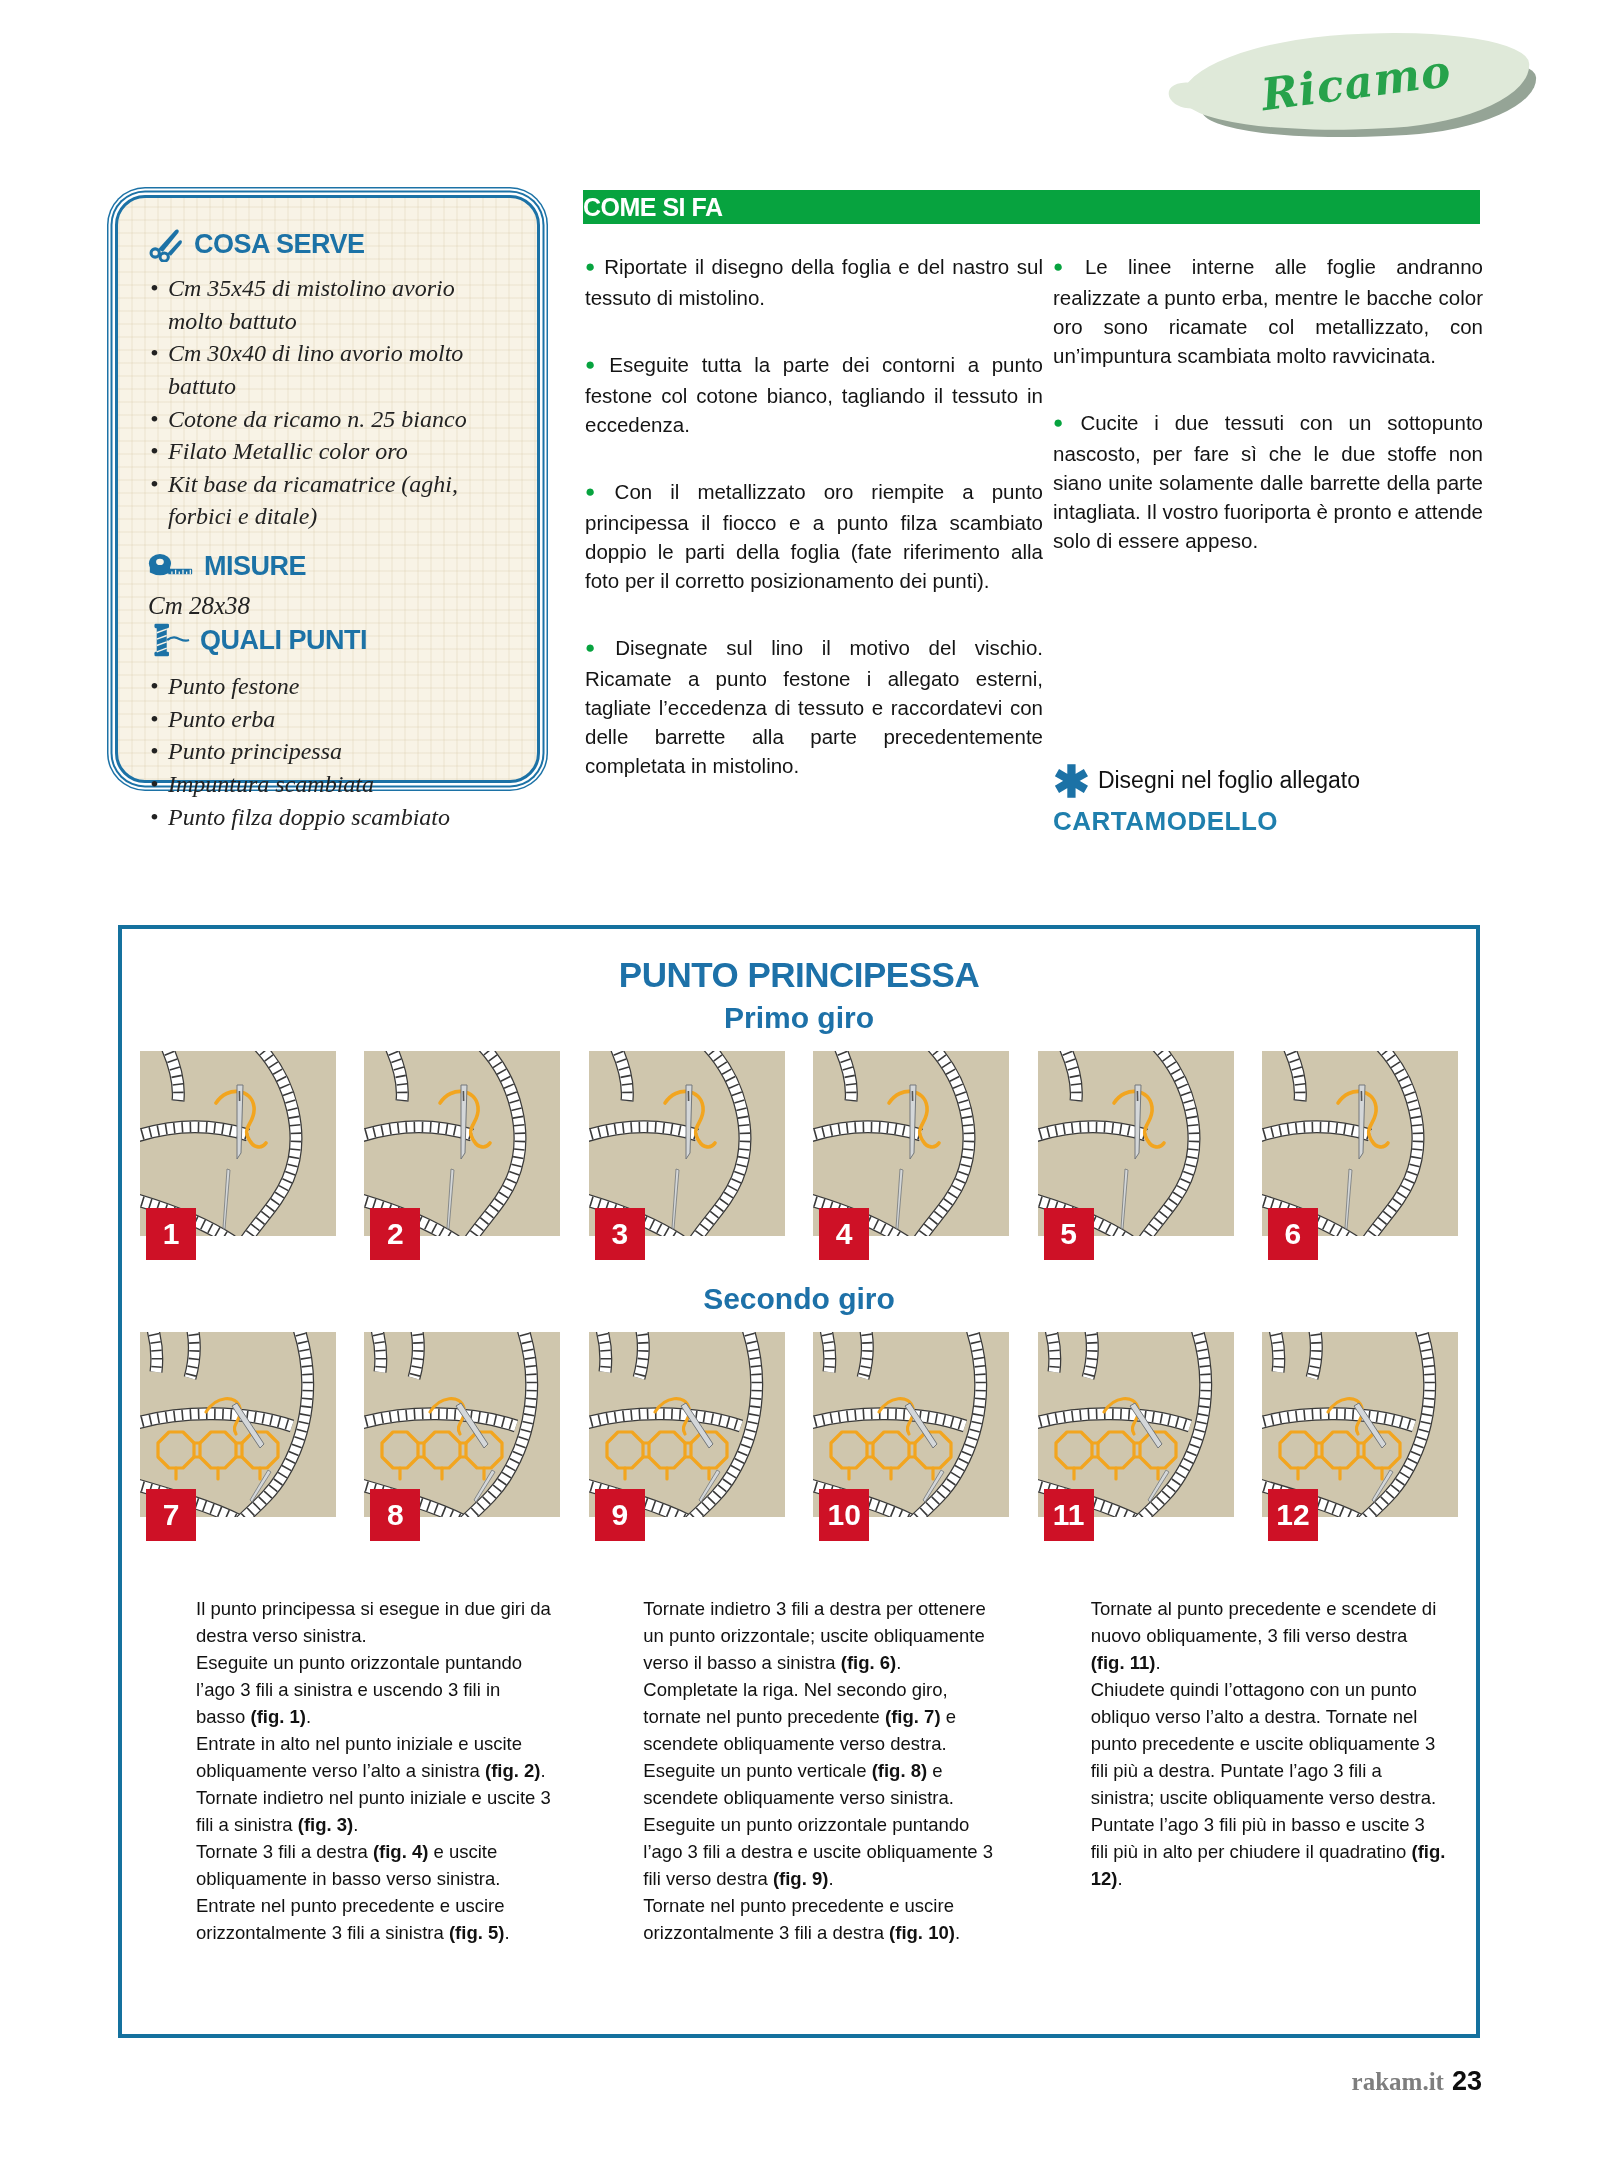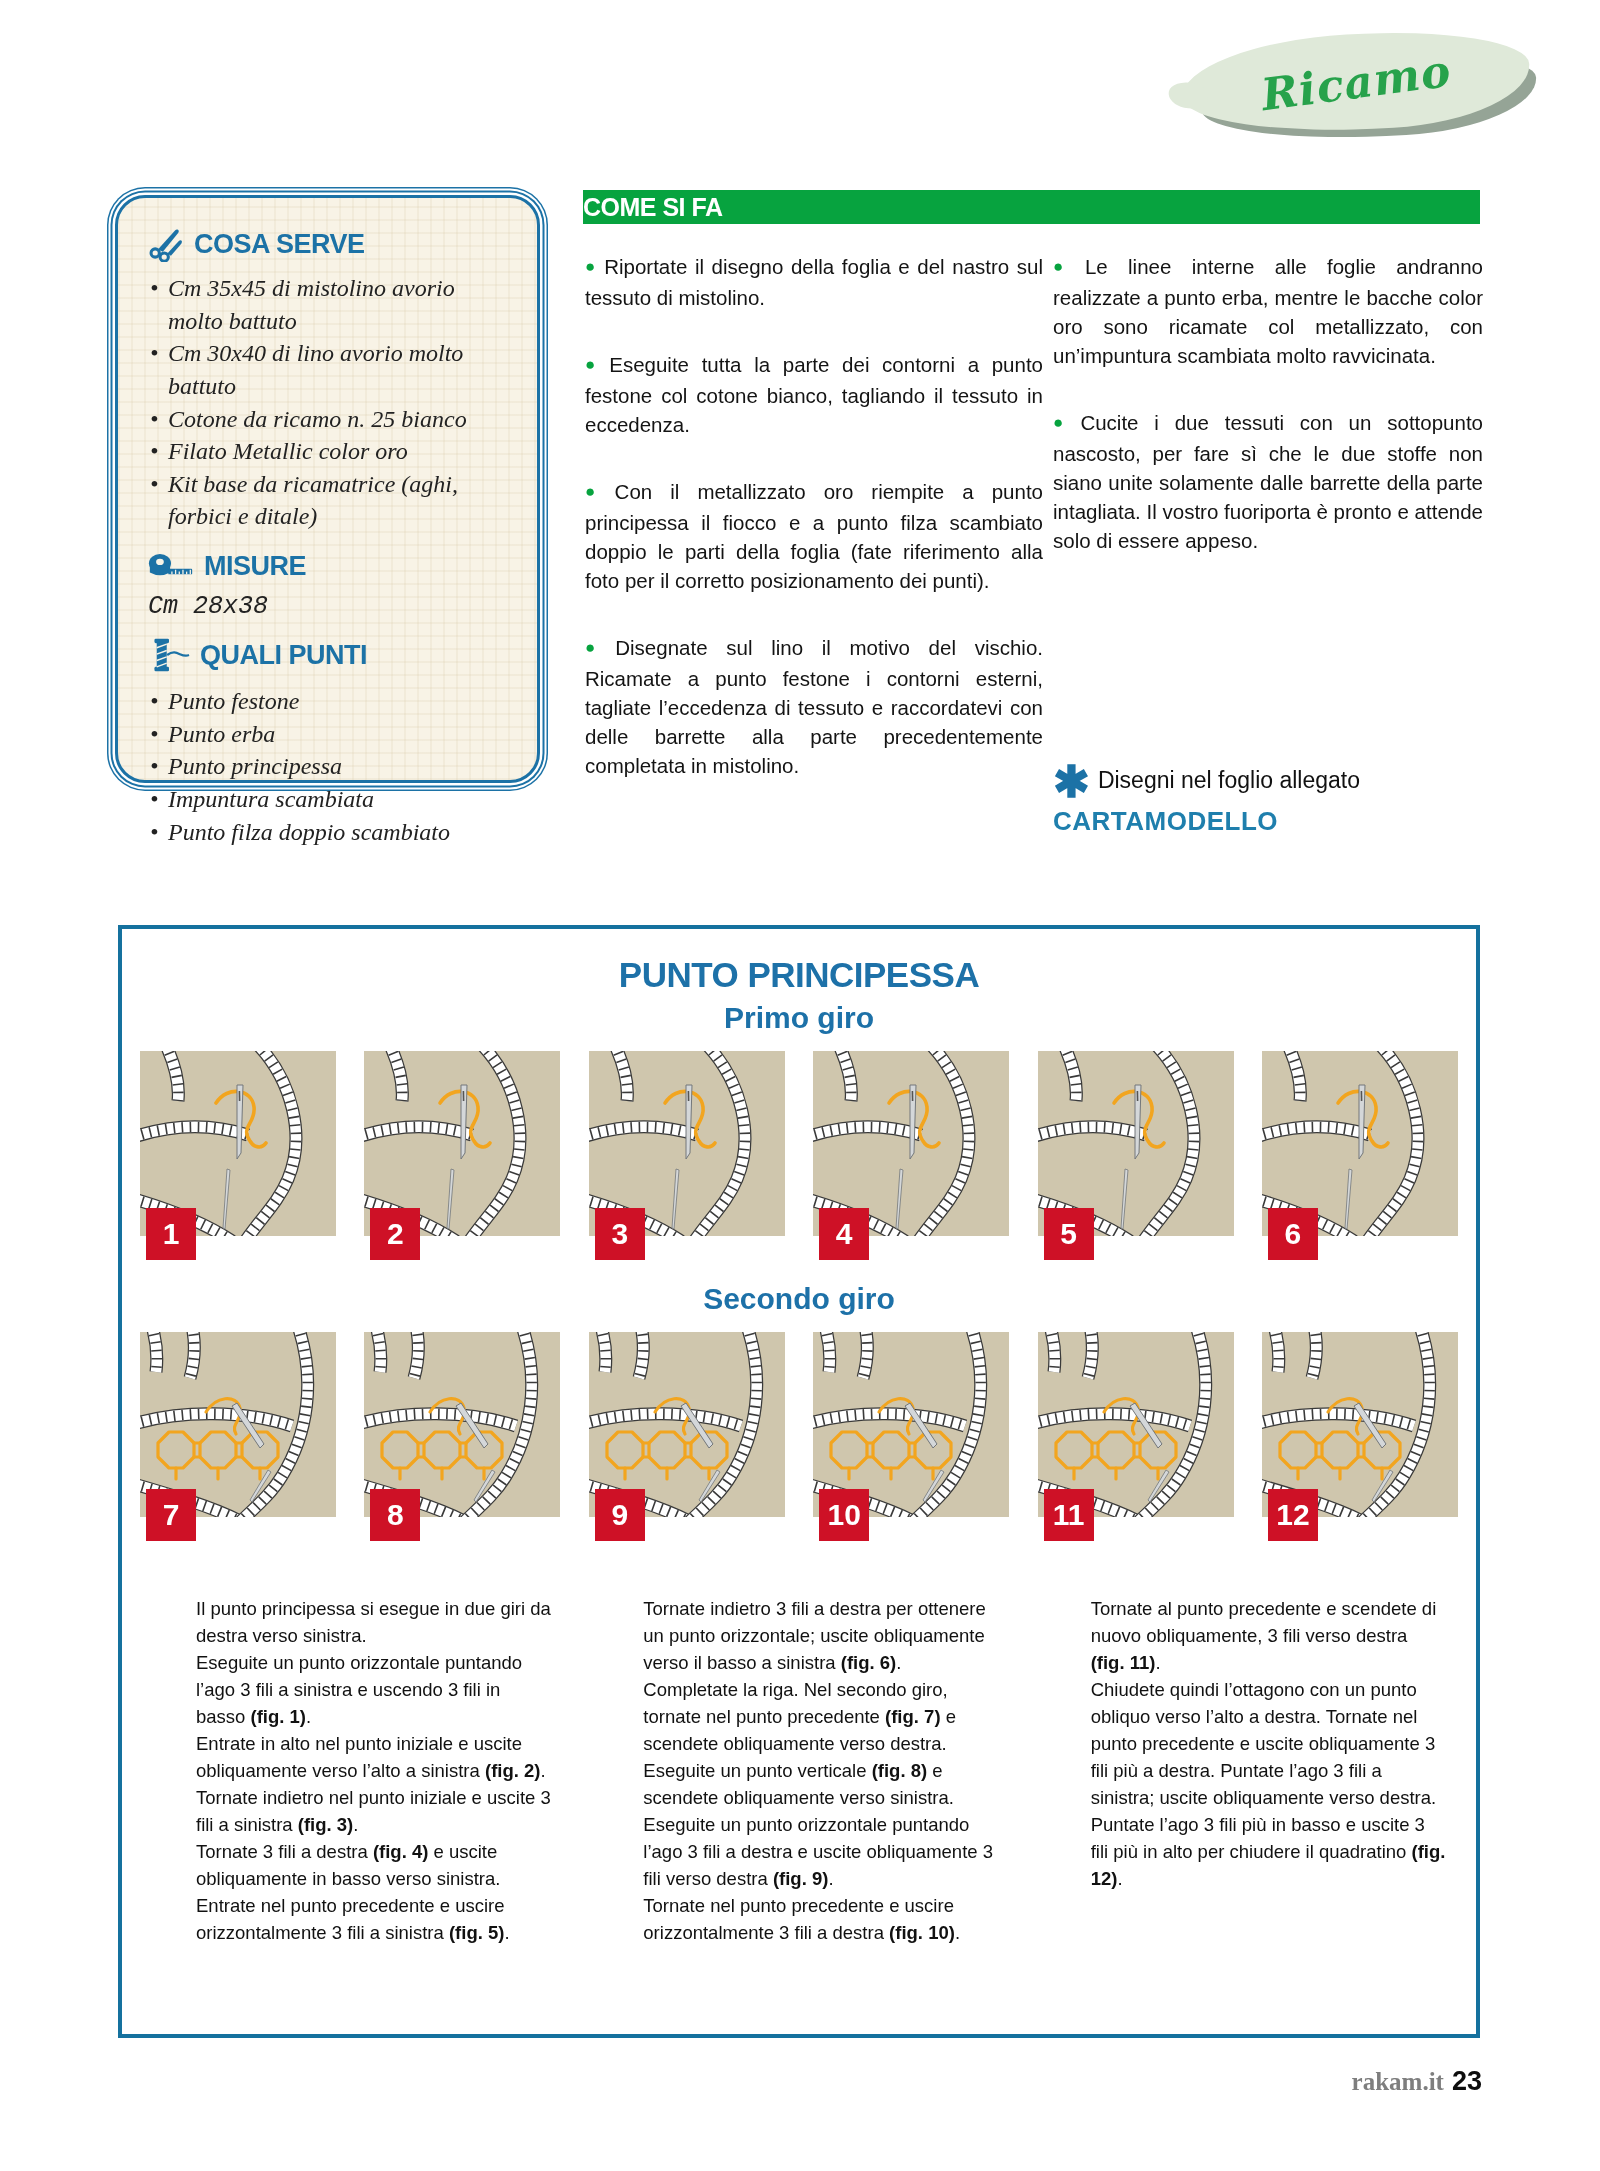--- a/index.html
+++ b/index.html
@@ -45,22 +45,22 @@
   }
   .box-heading svg { flex:0 0 auto; }
   .req-list { list-style:none; }
   .req-list li {
     font-family:"Liberation Serif", serif; font-style:italic;
     font-size:24px; line-height:1.36; color:#222;
     padding-left:20px; position:relative;
   }
   .req-list li::before { content:"•"; position:absolute; left:2px; top:0; color:#222; }
   .misure-value {
-    font-family:Liberation Mono, monospace; font-style:italic;
-    font-size:25px; color:#222; margin-bottom:14px;
+    font-family:Liberation Serif, serif; font-style:italic;
+    font-size:25px; color:#222; 
   }
   .mt18 { margin-top:18px; }
 
   
   .csf-bar {
     position:absolute; left:583px; top:190px; width:897px; height:34px;
     background:#07a33f; display:flex; align-items:center;
   }
   .csf-bar .csf-label {
     color:#fff; font-weight:bold; font-size:25px; letter-spacing:-0.5px; 
@@ -268,21 +268,21 @@
 </aside>
 
 <div class="csf-bar">
   <span class="csf-label">COME SI FA</span>
 </div>
 
 <section class="col-mid">
   <p class="bullet-par"><span class="dot">●</span><span>Riportate il disegno della foglia e del nastro sul tessuto di mistolino.</span></p>
   <p class="bullet-par"><span class="dot">●</span><span>Eseguite tutta la parte dei contorni a punto festone col cotone bianco, tagliando il tessuto in eccedenza.</span></p>
   <p class="bullet-par"><span class="dot">●</span><span>Con il metallizzato oro riempite a punto principessa il fiocco e a punto filza scambiato doppio le parti della foglia (fate riferimento alla foto per il corretto posizionamento dei punti).</span></p>
-  <p class="bullet-par"><span class="dot">●</span><span>Disegnate sul lino il motivo del vischio. Ricamate a punto festone i contorni esterni, tagliate l’eccedenza di tessuto e raccordatevi con delle barrette alla parte precedentemente completata in mistolino.</span></p>
+  <p class="bullet-par"><span class="dot">●</span><span>Disegnate sul lino il motivo del vischio. Ricamate a punto festone i allegato esterni, tagliate l’eccedenza di tessuto e raccordatevi con delle barrette alla parte precedentemente completata in mistolino.</span></p>
 </section>
 
 <section class="col-right">
   <p class="bullet-par"><span class="dot">●</span><span>Le linee interne alle foglie andranno realizzate a punto erba, mentre le bacche color oro sono ricamate col metallizzato, con un’impuntura scambiata molto ravvicinata.</span></p>
   <p class="bullet-par"><span class="dot">●</span><span>Cucite i due tessuti con un sottopunto nascosto, per fare sì che le due stoffe non siano unite solamente dalle barrette della parte intagliata. Il vostro fuoriporta è pronto e attende solo di essere appeso.</span></p>
 </section>
 
 <div class="cartamodello">
   <div class="carta-note">
     <span class="asterisk">✱</span>

